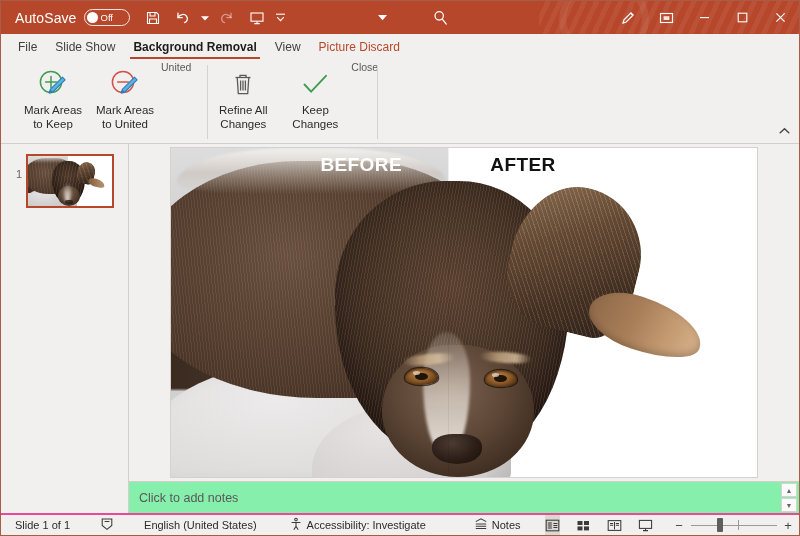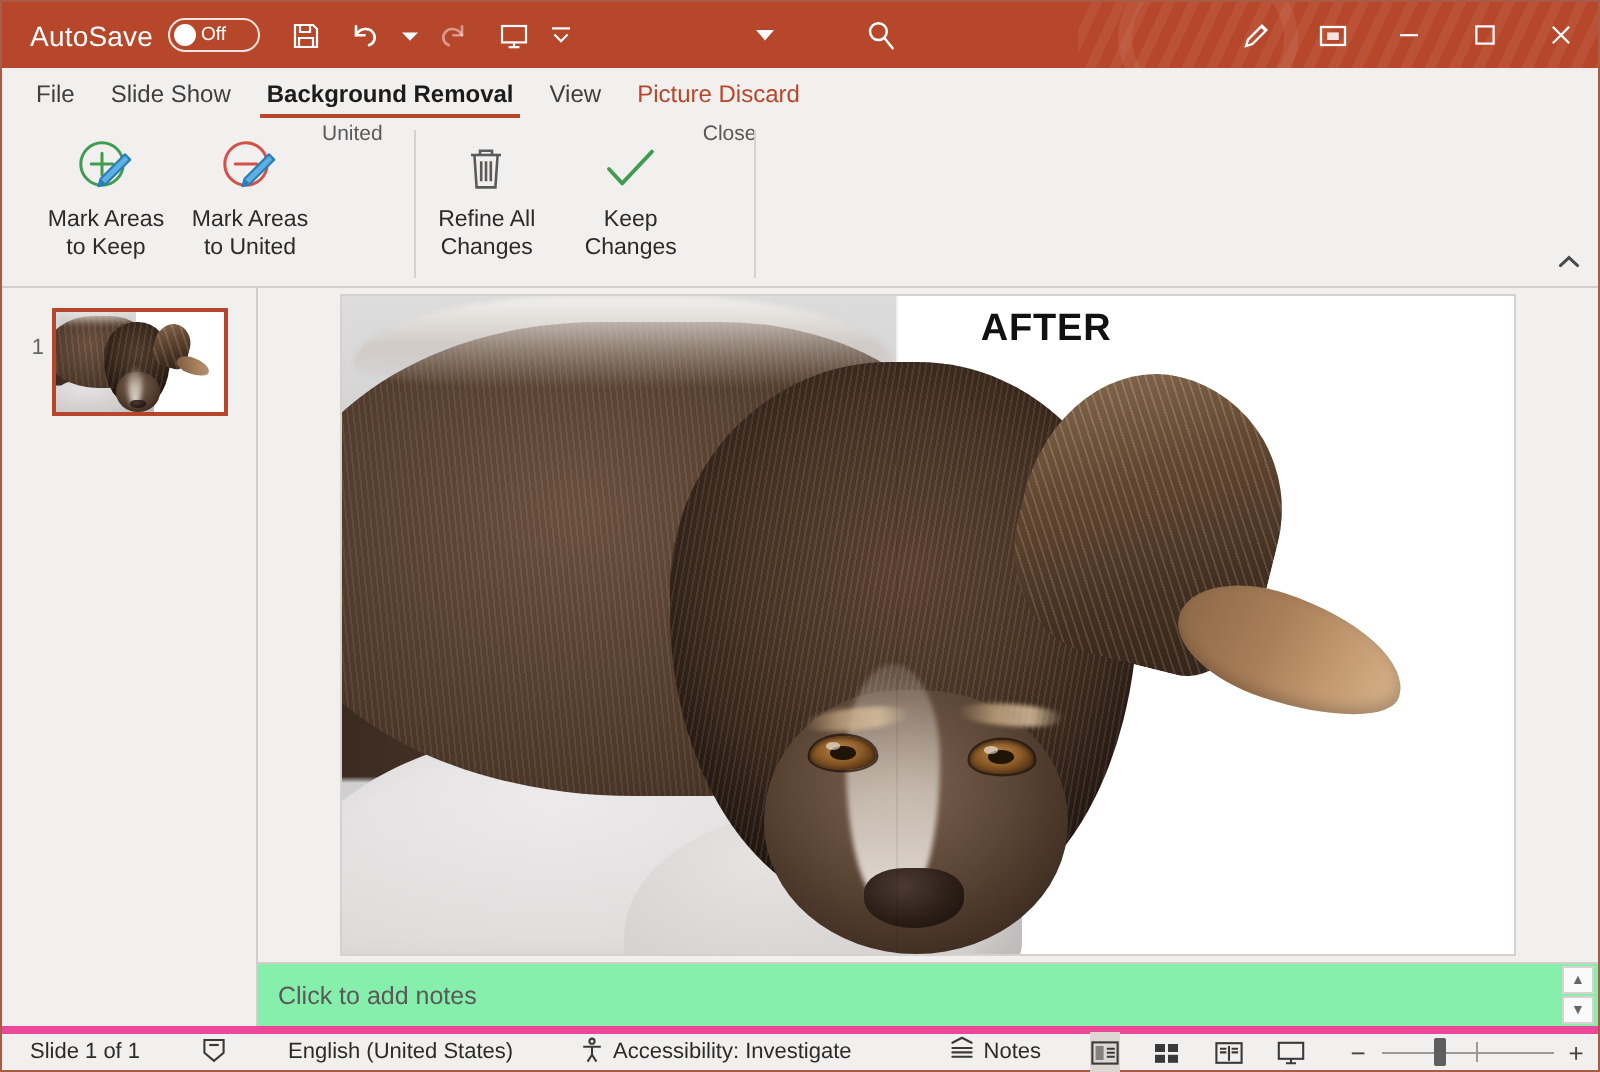--- a/index.html
+++ b/index.html
@@ -316,21 +316,21 @@
   .scroll-arrow {
     width: 16px; height: 14px; background: #fbfafa; border: 1px solid #d8d2cf;
     display: flex; align-items: center; justify-content: center; cursor: pointer;
     color: #666; font-size: 7px; line-height: 1;
   }
 
   
   .statusbar {
     height: 22px; flex: 0 0 22px;
     background: #f2f0ef;
-    border-top: 4px solid #ec4899;
+    border-top: 2px solid #ec4899;
     display: flex; align-items: center;
     font-size: 11px; color: #2b2b2b;
     padding: 0 6px;
     gap: 16px;
   }
   .sb-item { display: flex; align-items: center; gap: 4px; padding: 0 8px; height: 20px; cursor: pointer; white-space: nowrap; }
   .sb-spacer { flex: 1; }
   .view-btn {
     width: 28px; height: 20px;
     display: flex; align-items: center; justify-content: center; cursor: pointer;
@@ -606,20 +606,21 @@
               <div class="eye" style="left:53.5%; top:67.6%;">
                 <div class="ball"></div>
                 <div class="pupil"></div>
                 <div class="glint"></div>
               </div>
             </div>
 
             <div class="photo-divider"></div>
           </div>
 
+          <div class="slide-label label-before">BEFORE</div>
           <div class="slide-label label-after">AFTER</div>
         </div>
       </div>
 
       <div class="notespane">
         <span class="notes-placeholder">Click to add notes</span>
         <div class="notes-scrolls">
           <div class="scroll-arrow">▲</div>
           <div class="scroll-arrow">▼</div>
         </div>

